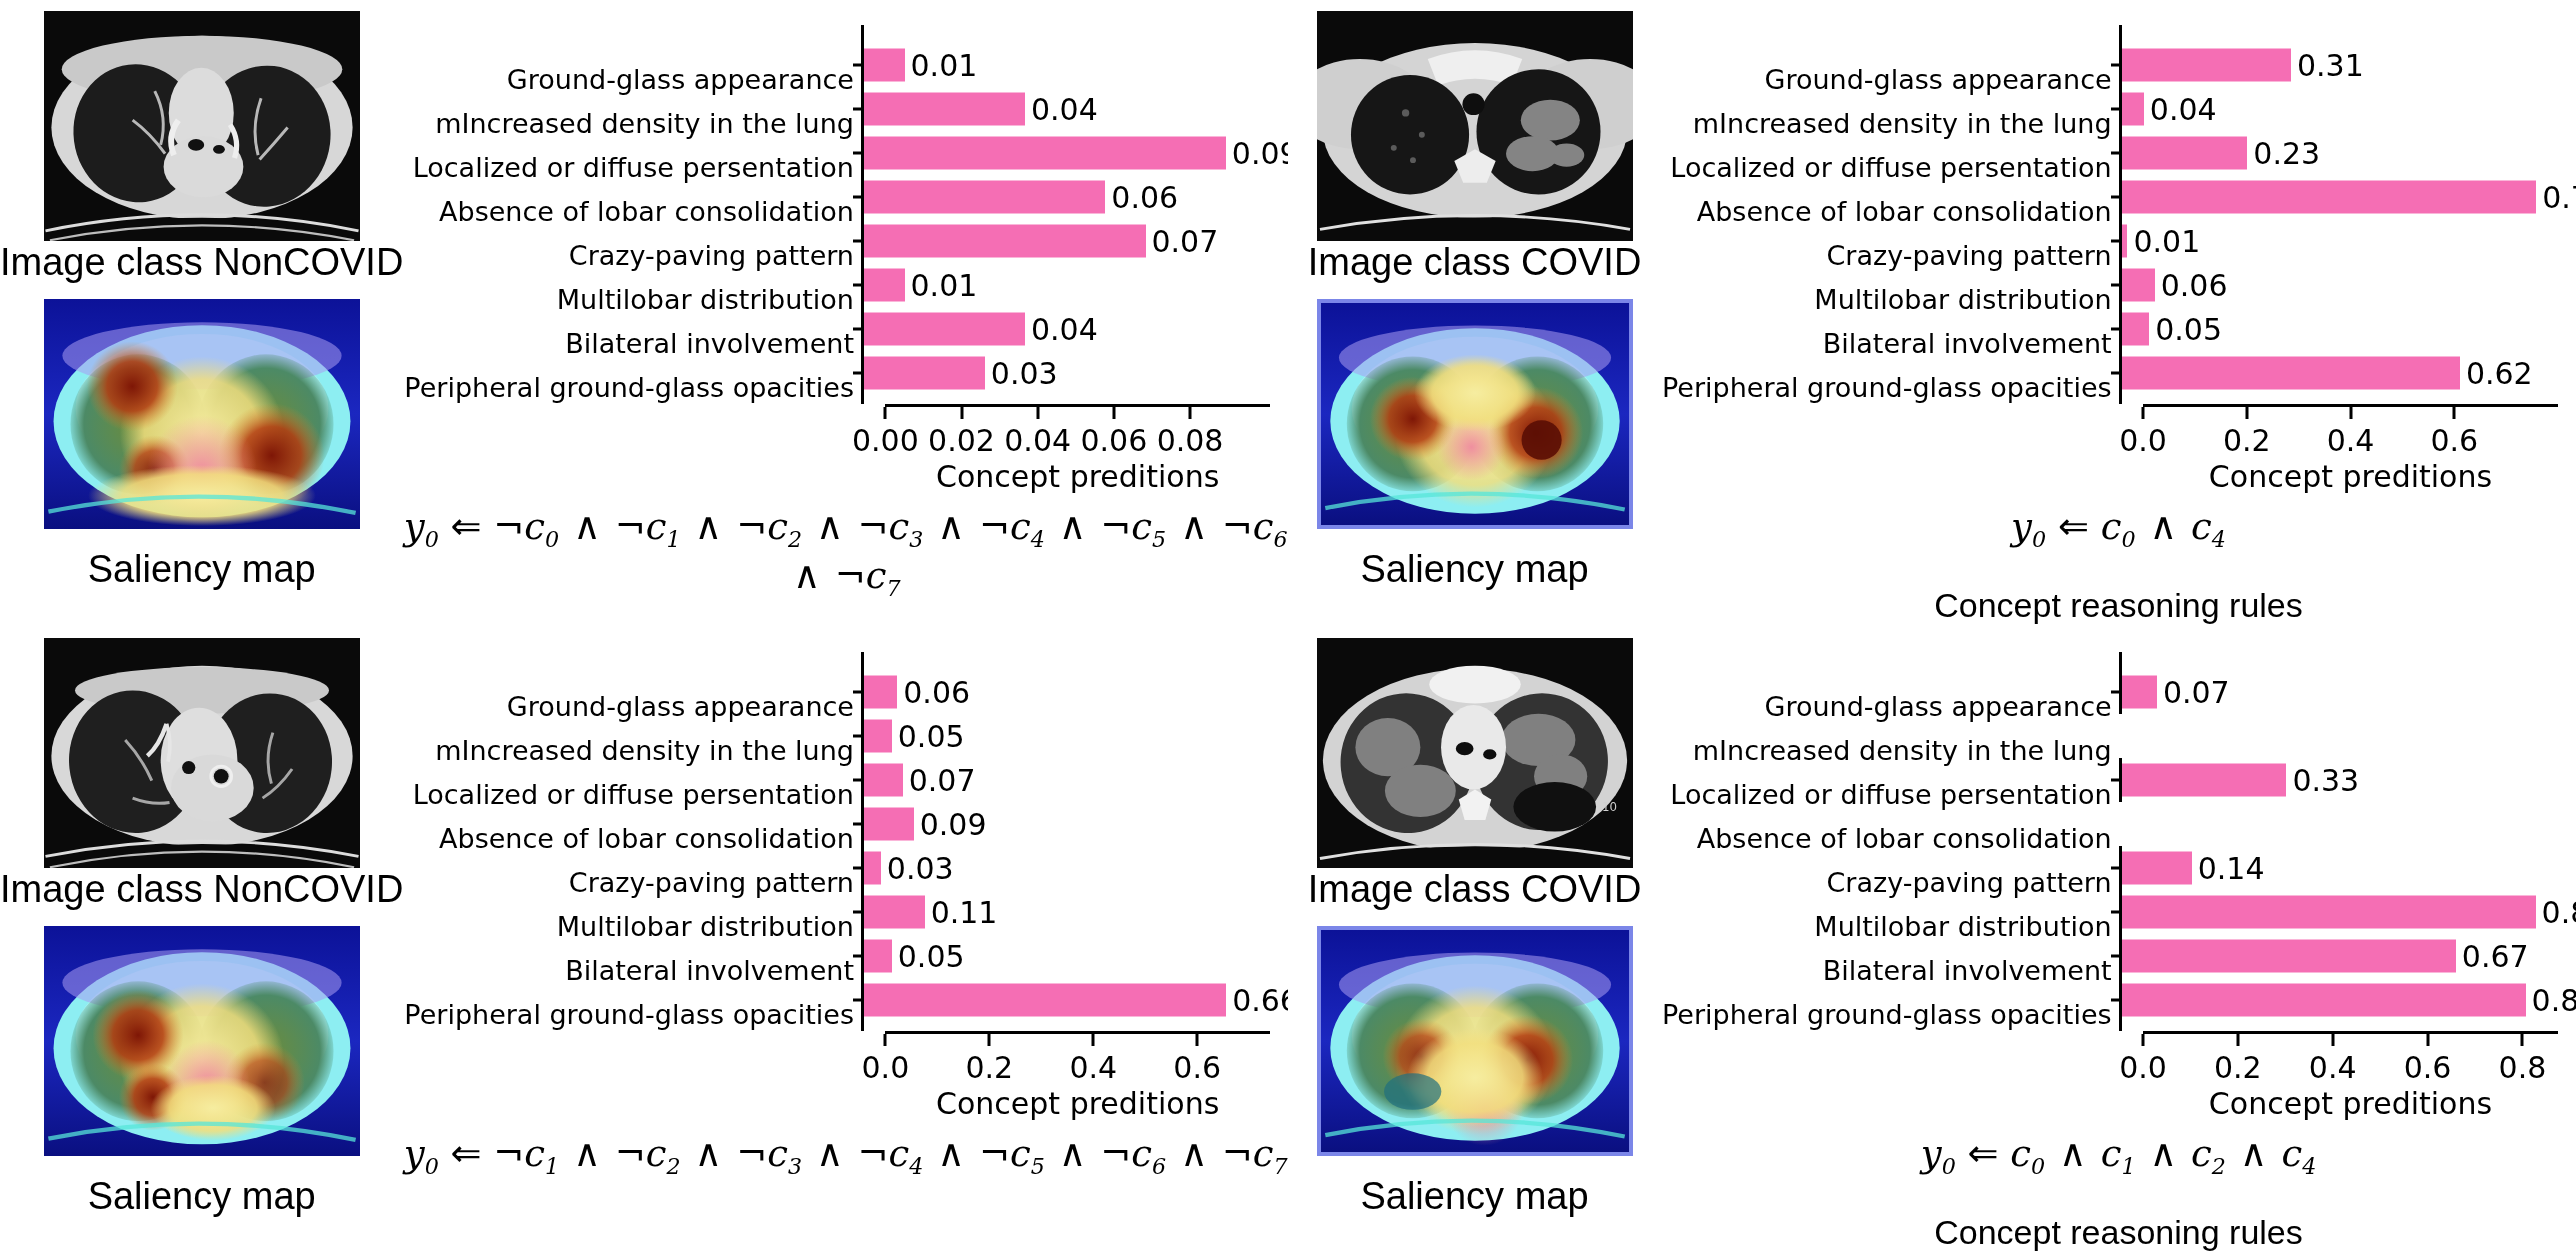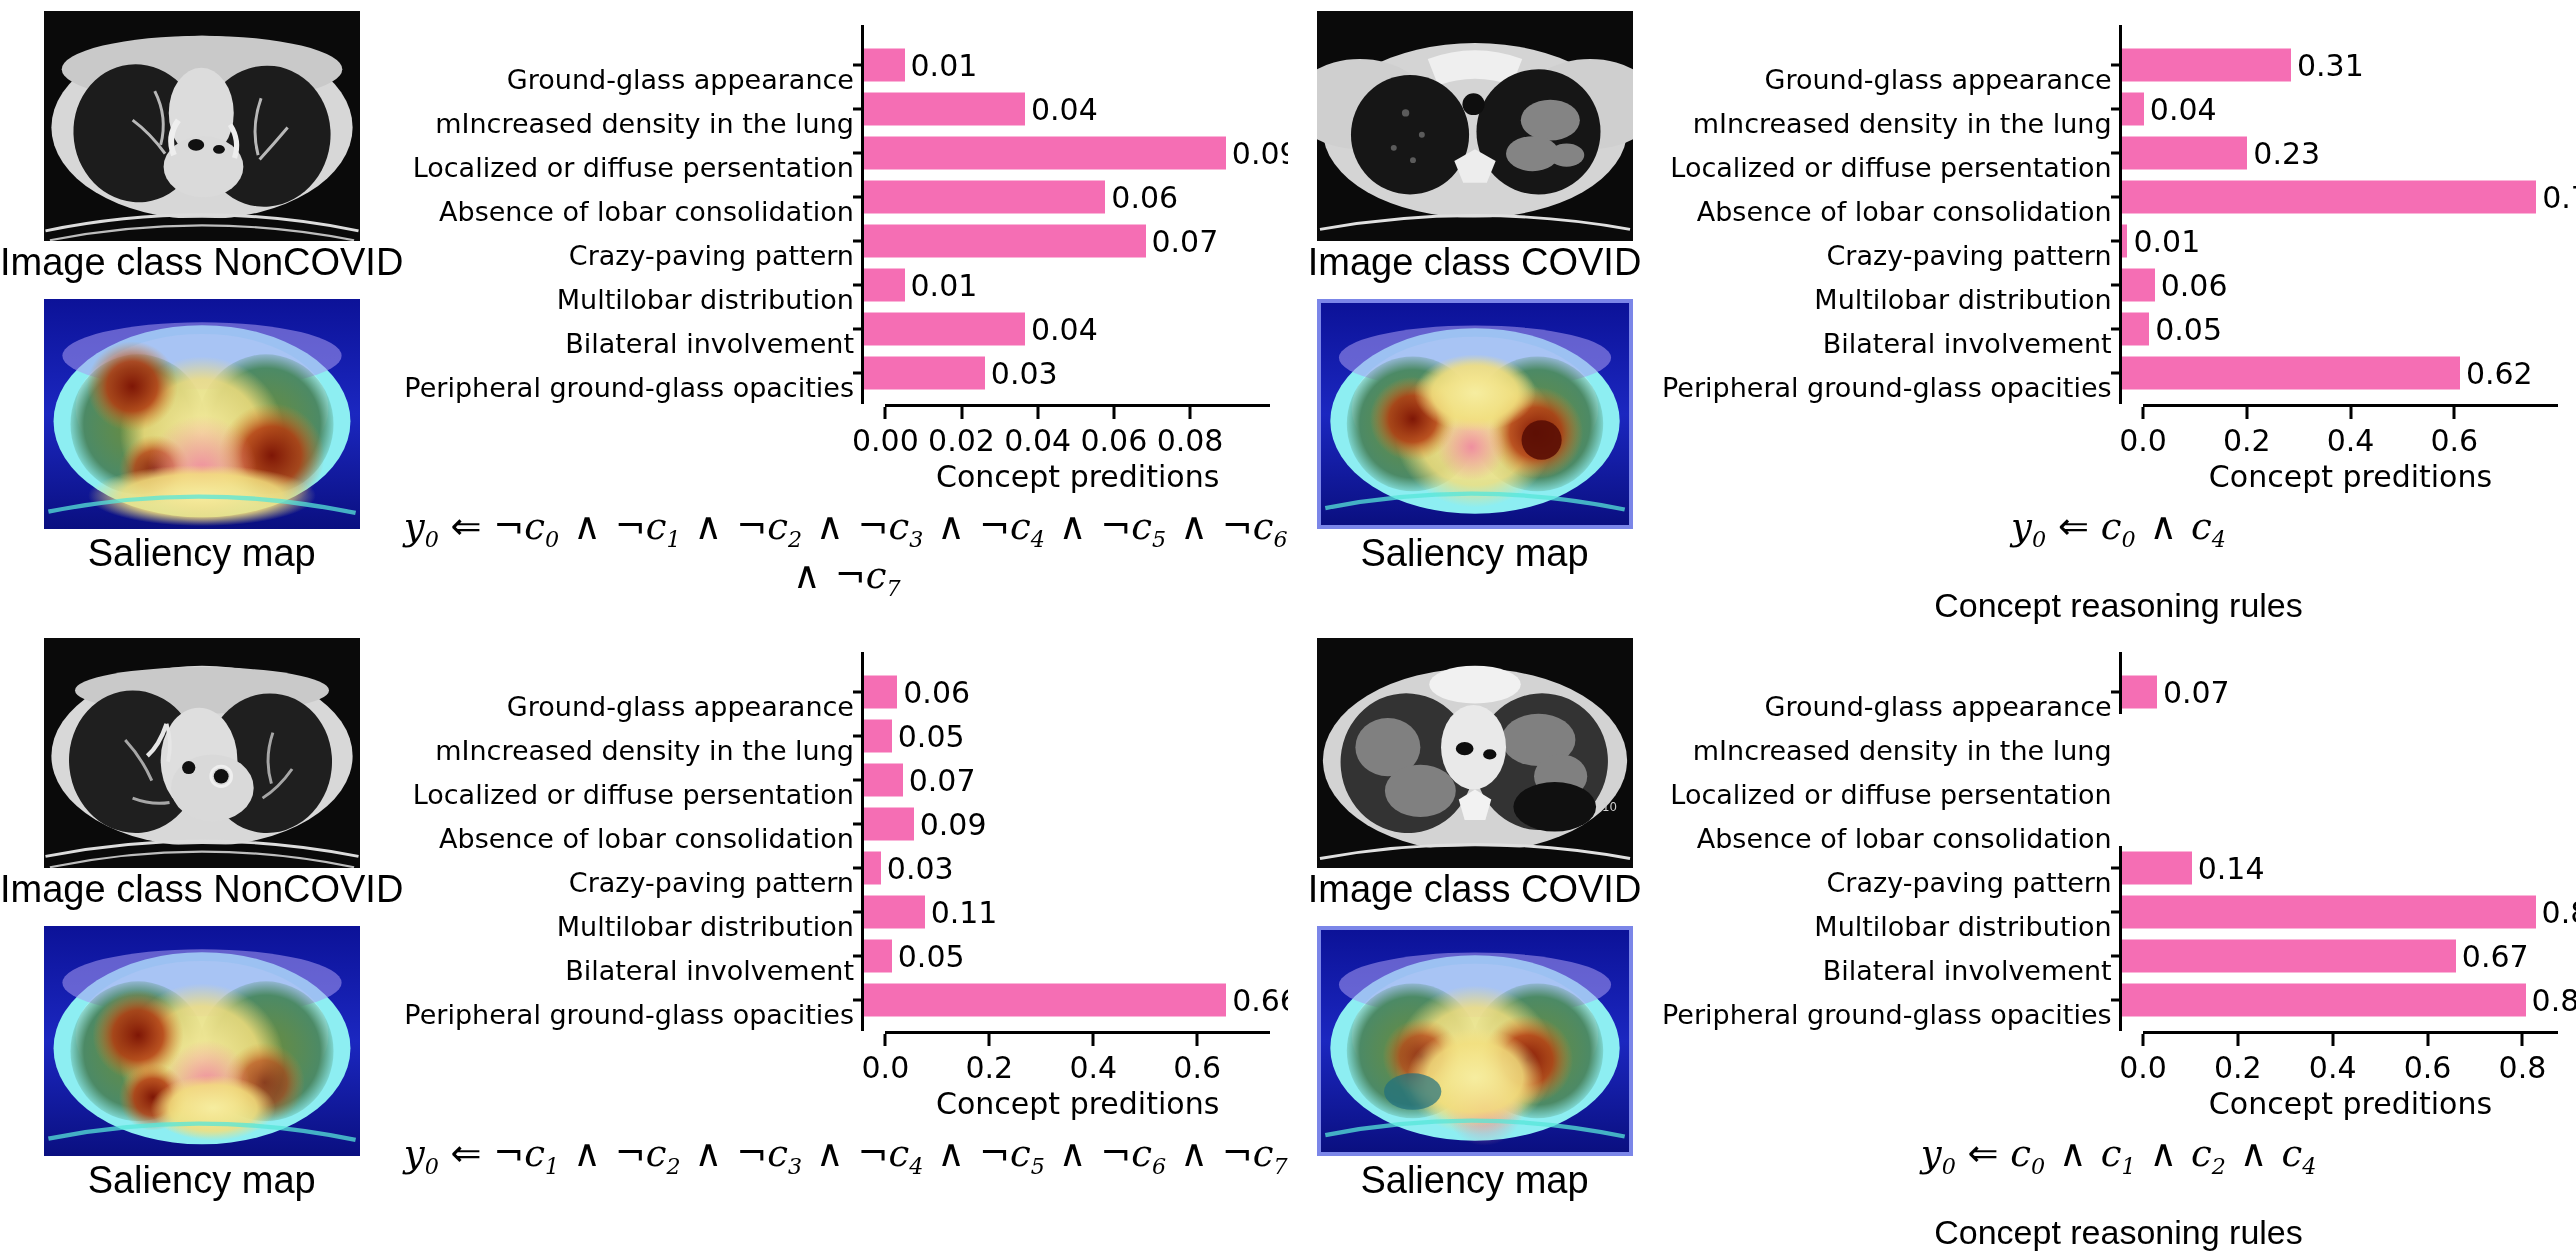--- a/index.html
+++ b/index.html
@@ -12,21 +12,21 @@
   
   .figcol{flex:0 0 373px;display:flex;flex-direction:column;align-items:center;
           padding-top:11px;box-sizing:border-box;}
   .imgbox{width:316px;height:230px;flex:0 0 auto;}
   .imgbox svg{display:block;width:100%;height:100%;}
   .sal{margin-top:15px;}
   .sal.framed{box-sizing:border-box;border:4.4px solid #7b86e8;}
   .cap{font-family:"Liberation Sans",sans-serif;font-size:38px;line-height:1.12;
        white-space:nowrap;width:max-content;flex:0 0 auto;}
   .classcap{}
-  .salcap{margin-top:3px;}
+  .salcap{margin-top:19px;}
 
   
   .chartcol{flex:1;display:flex;flex-direction:column;padding-top:25px;box-sizing:border-box;}
   .chart{display:flex;flex-direction:column;}
   .crow{display:flex;align-items:center;height:44px;}
   .crow.pad{height:18px;}
   .crow.padb{height:9px;}
   .clabel{flex:0 0 458px;display:flex;justify-content:flex-end;align-items:center;height:100%;}
   .clabel span{width:max-content;white-space:nowrap;font-size:27px;padding-right:7.4px;margin-top:28px;}
   .ctrack{position:relative;flex:1;height:100%;border-left:3px solid #000;margin-right:18px;}
@@ -670,20 +670,24 @@
           </div>
           <div class="crow">
             <div class="clabel">
               <span>mIncreased density in the lung</span>
             </div>
           </div>
           <div class="crow">
             <div class="clabel">
               <span>Localized or diffuse persentation</span>
             </div>
+            <div class="ctrack tick">
+              <div class="cbar" style="width:37.71%;background:#f56eb4"></div>
+              <span class="cval" style="left:calc(37.71% + 6px)">0.33</span>
+            </div>
           </div>
           <div class="crow">
             <div class="clabel">
               <span>Absence of lobar consolidation</span>
             </div>
           </div>
           <div class="crow">
             <div class="clabel">
               <span>Crazy-paving pattern</span>
             </div>

